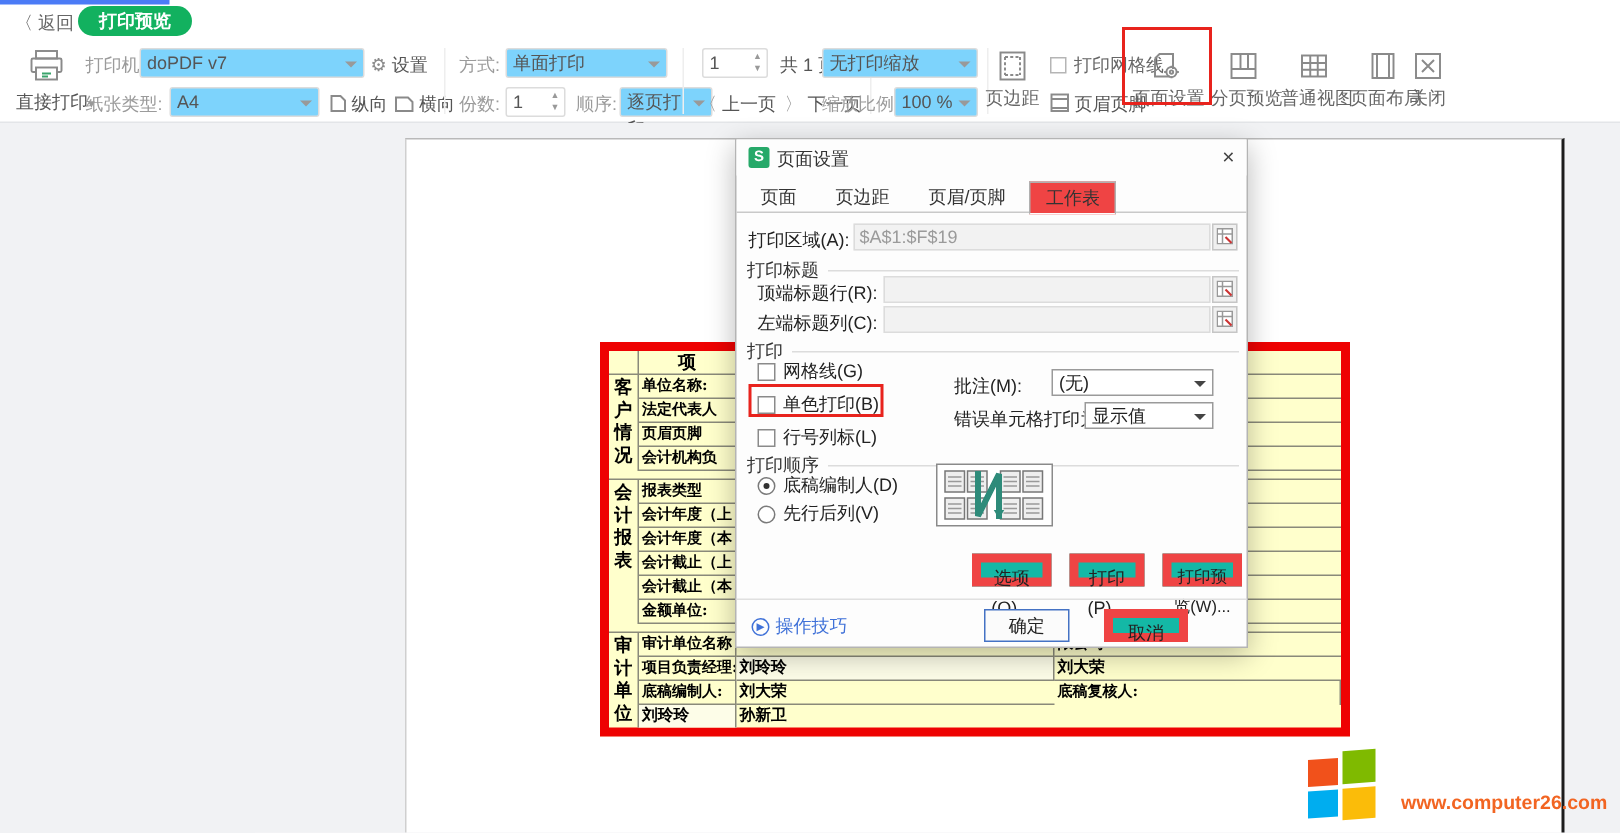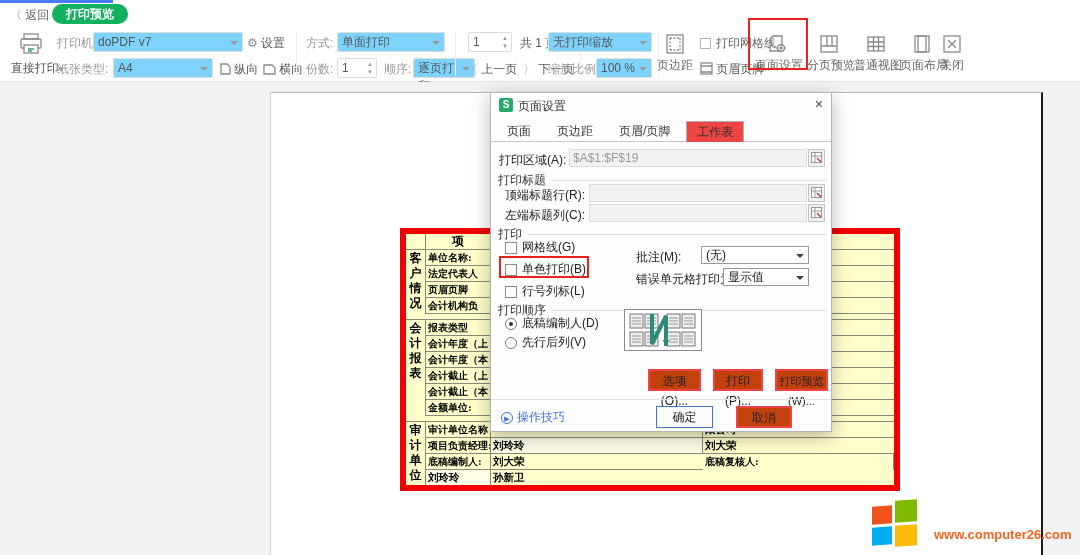--- a/index.html
+++ b/index.html
@@ -76,21 +76,21 @@
   .cb .box { width:12px; height:12px; background:#fff; border:1px solid #8a8a8a; margin-right:5px; }
   .ddl { position:absolute; height:18px; background:#fff; border:1px solid #9a9a9a; font-size:12px;
     color:#222; line-height:16px; padding:0 4px; cursor:pointer; }
   .ddl .car { position:absolute; right:4px; top:7px; width:0; height:0;
     border-left:4px solid transparent; border-right:4px solid transparent; border-top:4px solid #444; }
   .radio { position:absolute; display:flex; align-items:center; cursor:pointer; }
   .radio .cir { width:12px; height:12px; border:1px solid #7a7a7a; border-radius:50%; margin-right:5px;
     background:#fff; position:relative; }
   .radio.sel .cir::after { content:""; position:absolute; left:3px; top:3px; width:4px; height:4px;
     border-radius:50%; background:#333; }
-  .wbtn { position:absolute; height:22px; background:#c2410c; border:2px solid #ef4444;
+  .wbtn { position:absolute; height:22px; background:#14b8a6; border:6px solid #ef4444;
     font-size:12px; color:#222; text-align:center; line-height:20px; cursor:pointer; }
   .wbtn.primary { border:1px solid #4472c4; background:#fbfbfb; }
   #ordprev { position:absolute; left:133px; top:216px; width:78px; height:42px; background:#fff;
     border:1px solid #8a8a8a; }
   #dlg-sep { position:absolute; left:0; top:306px; width:100%; height:1px; background:#e0e0e0; }
   #tips { position:absolute; left:10px; top:316px; color:#3f71d8; display:flex; align-items:center; cursor:pointer; }
   #tips .pc { width:12px; height:12px; border:1px solid #3f71d8; border-radius:50%; margin-right:4px;
     font-size:7px; line-height:11px; text-align:center; color:#3f71d8; }
 
   

